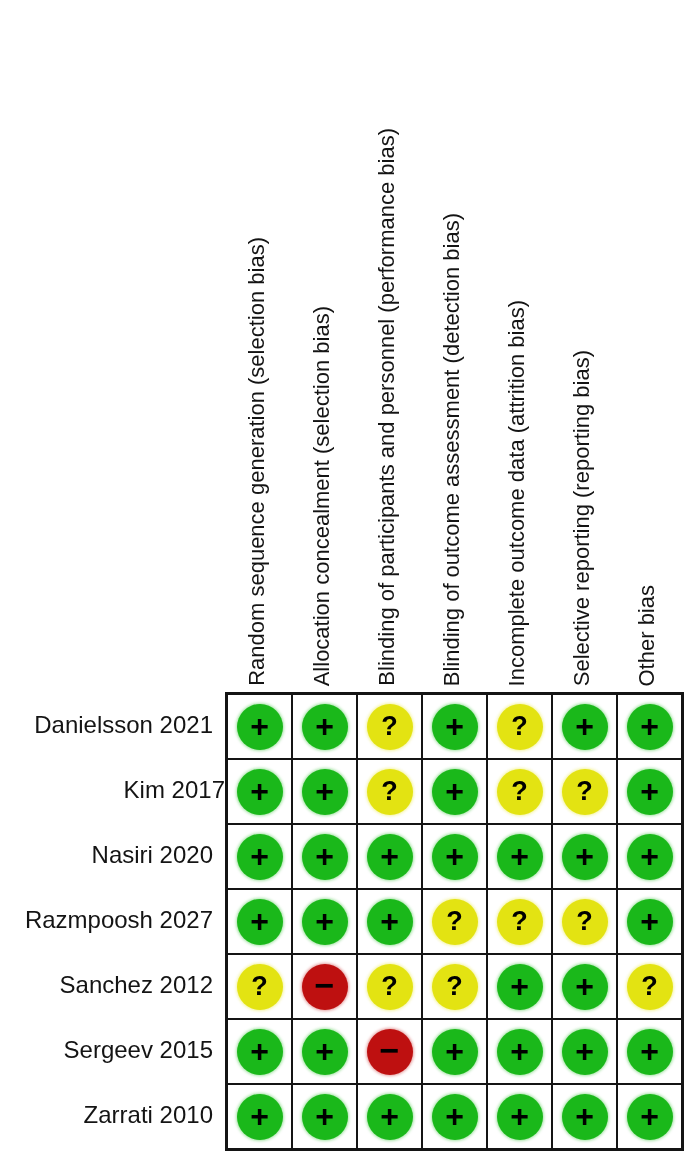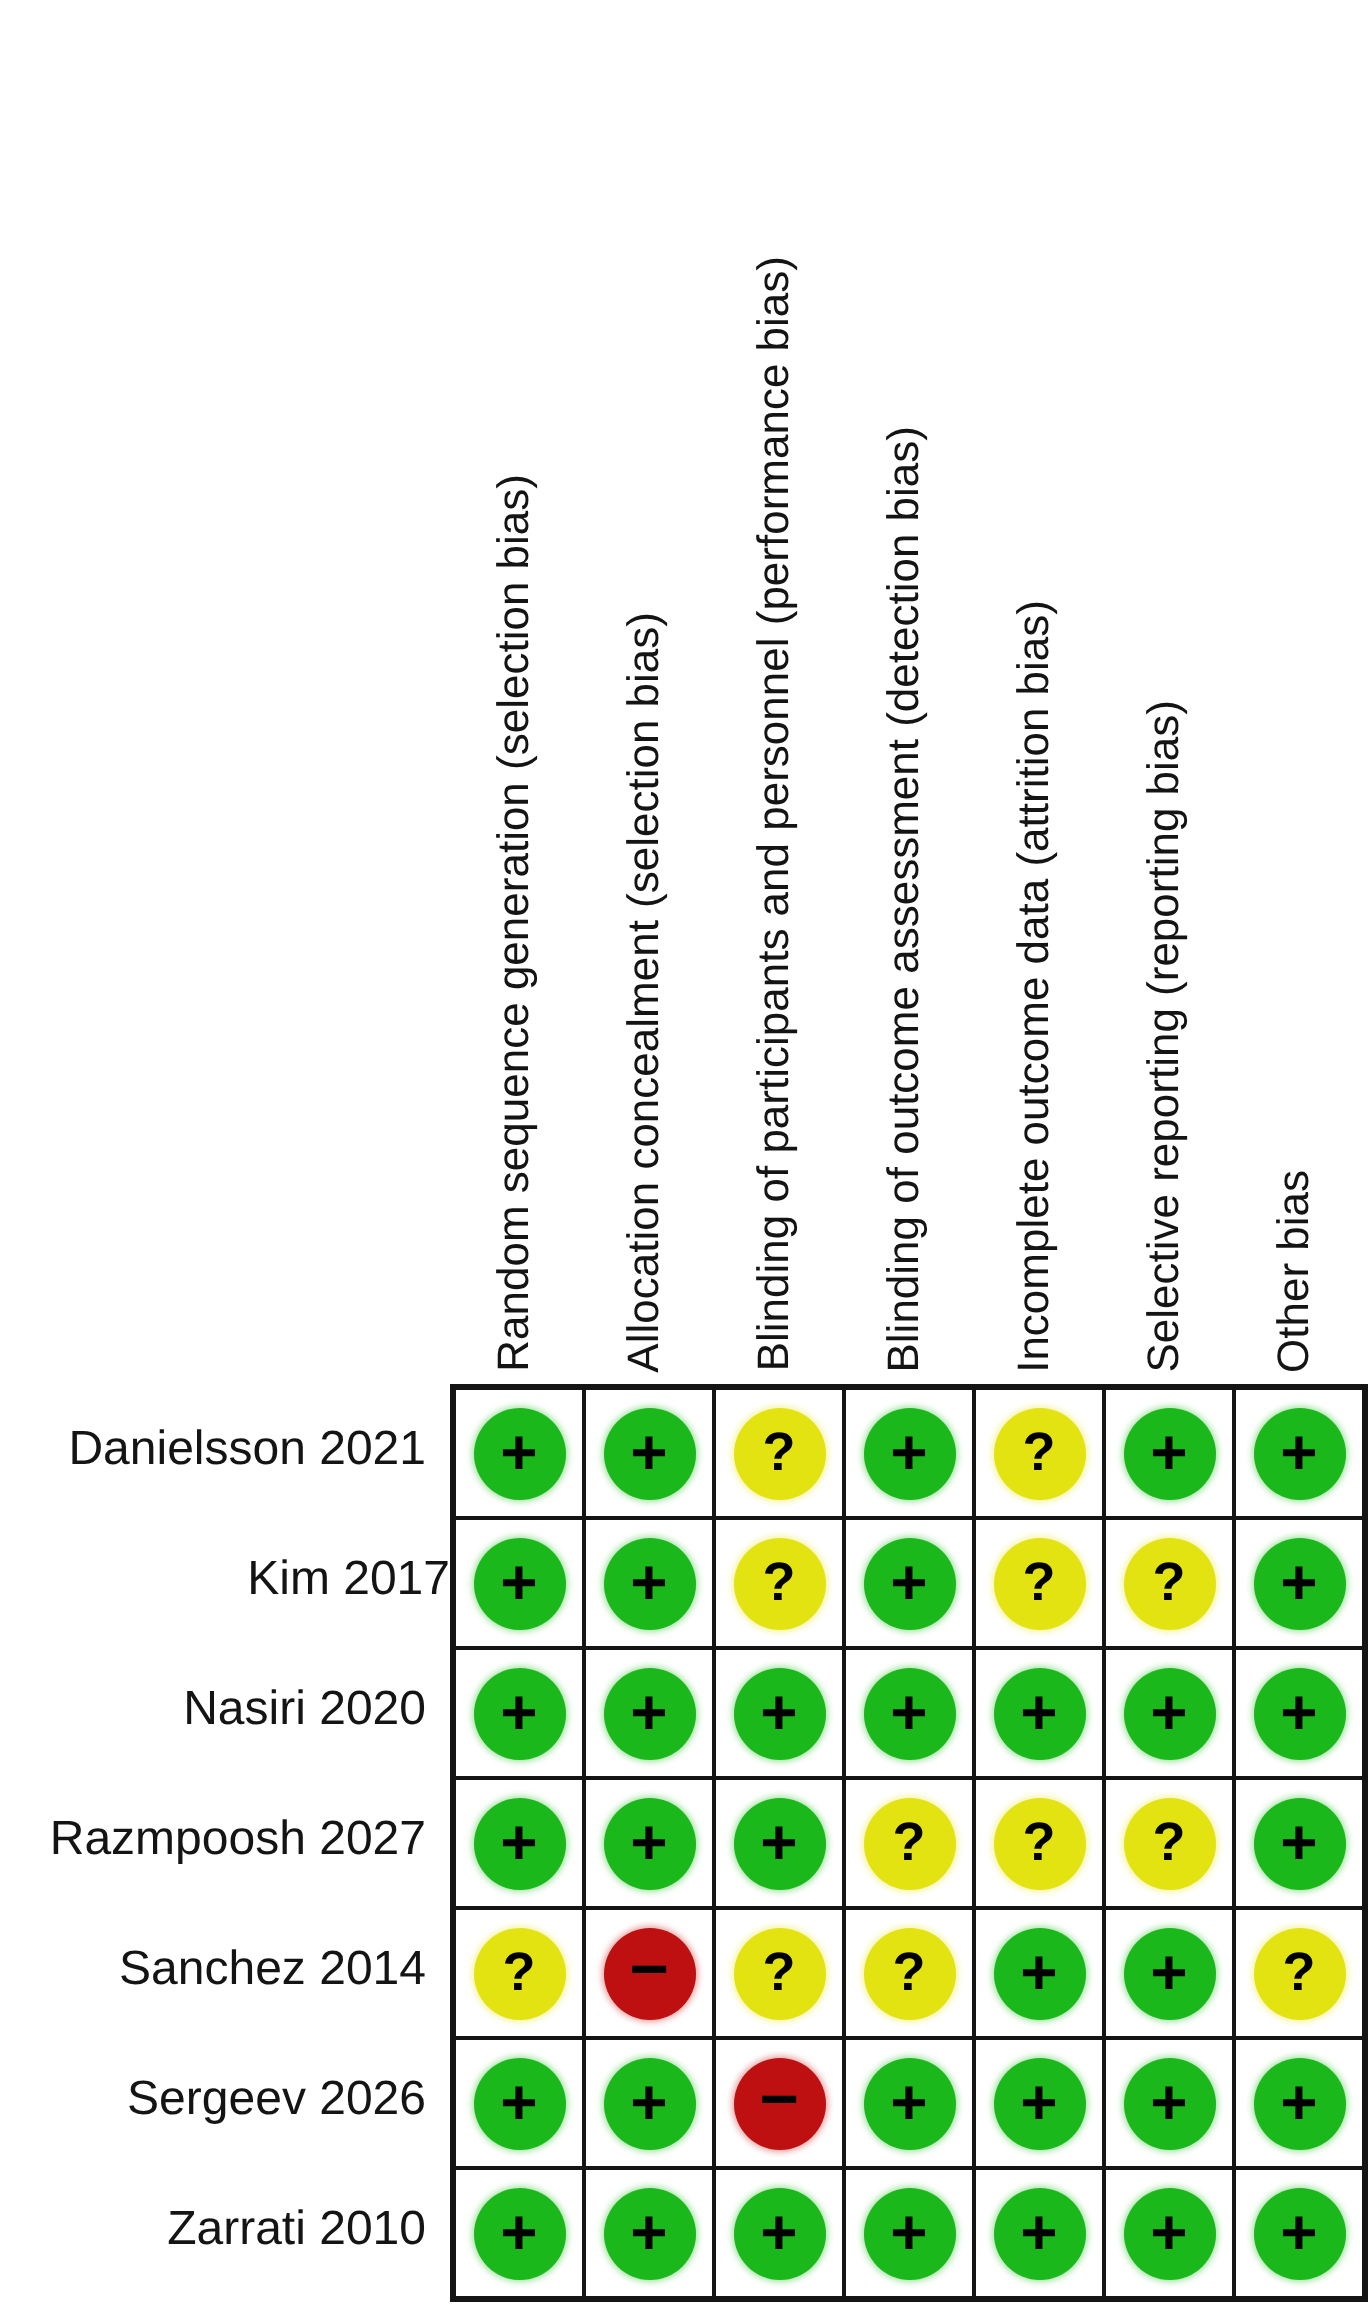--- a/index.html
+++ b/index.html
@@ -103,22 +103,22 @@
       </div>
       <div class="col-header" style="left: 615px; width: 65px;">
         <span class="vtext">Other bias</span>
       </div>
     </div>
   <div id="labels">
       <div class="row-label" style="top: 692px; height: 65px;">Danielsson 2021</div>
       <div class="row-label" style="top: 757px; height: 65px; margin-left: 12px;">Kim 2017</div>
       <div class="row-label" style="top: 822px; height: 65px;">Nasiri 2020</div>
       <div class="row-label" style="top: 887px; height: 65px;">Razmpoosh 2027</div>
-      <div class="row-label" style="top: 952px; height: 65px;">Sanchez 2014</div>
-      <div class="row-label" style="top: 1017px; height: 65px;">Sergeev 2026</div>
+      <div class="row-label" style="top: 952px; height: 65px;">Sanchez 2012</div>
+      <div class="row-label" style="top: 1017px; height: 65px;">Sergeev 2015</div>
       <div class="row-label" style="top: 1082px; height: 65px;">Zarrati 2010</div>
     </div>
   <div class="grid" id="grid" style="left: 225px; top: 692px; grid-template-columns: repeat(7, 65px); grid-template-rows: repeat(7, 65px);">
       <div class="cell">
         <div class="circle" style="background: rgb(26, 184, 26); box-shadow: rgba(26, 184, 26, 0.4) 0px 0px 3px 1px;">
           <span class="sym sym-plus">+</span>
         </div>
       </div>
       <div class="cell">
         <div class="circle" style="background: rgb(26, 184, 26); box-shadow: rgba(26, 184, 26, 0.4) 0px 0px 3px 1px;">

